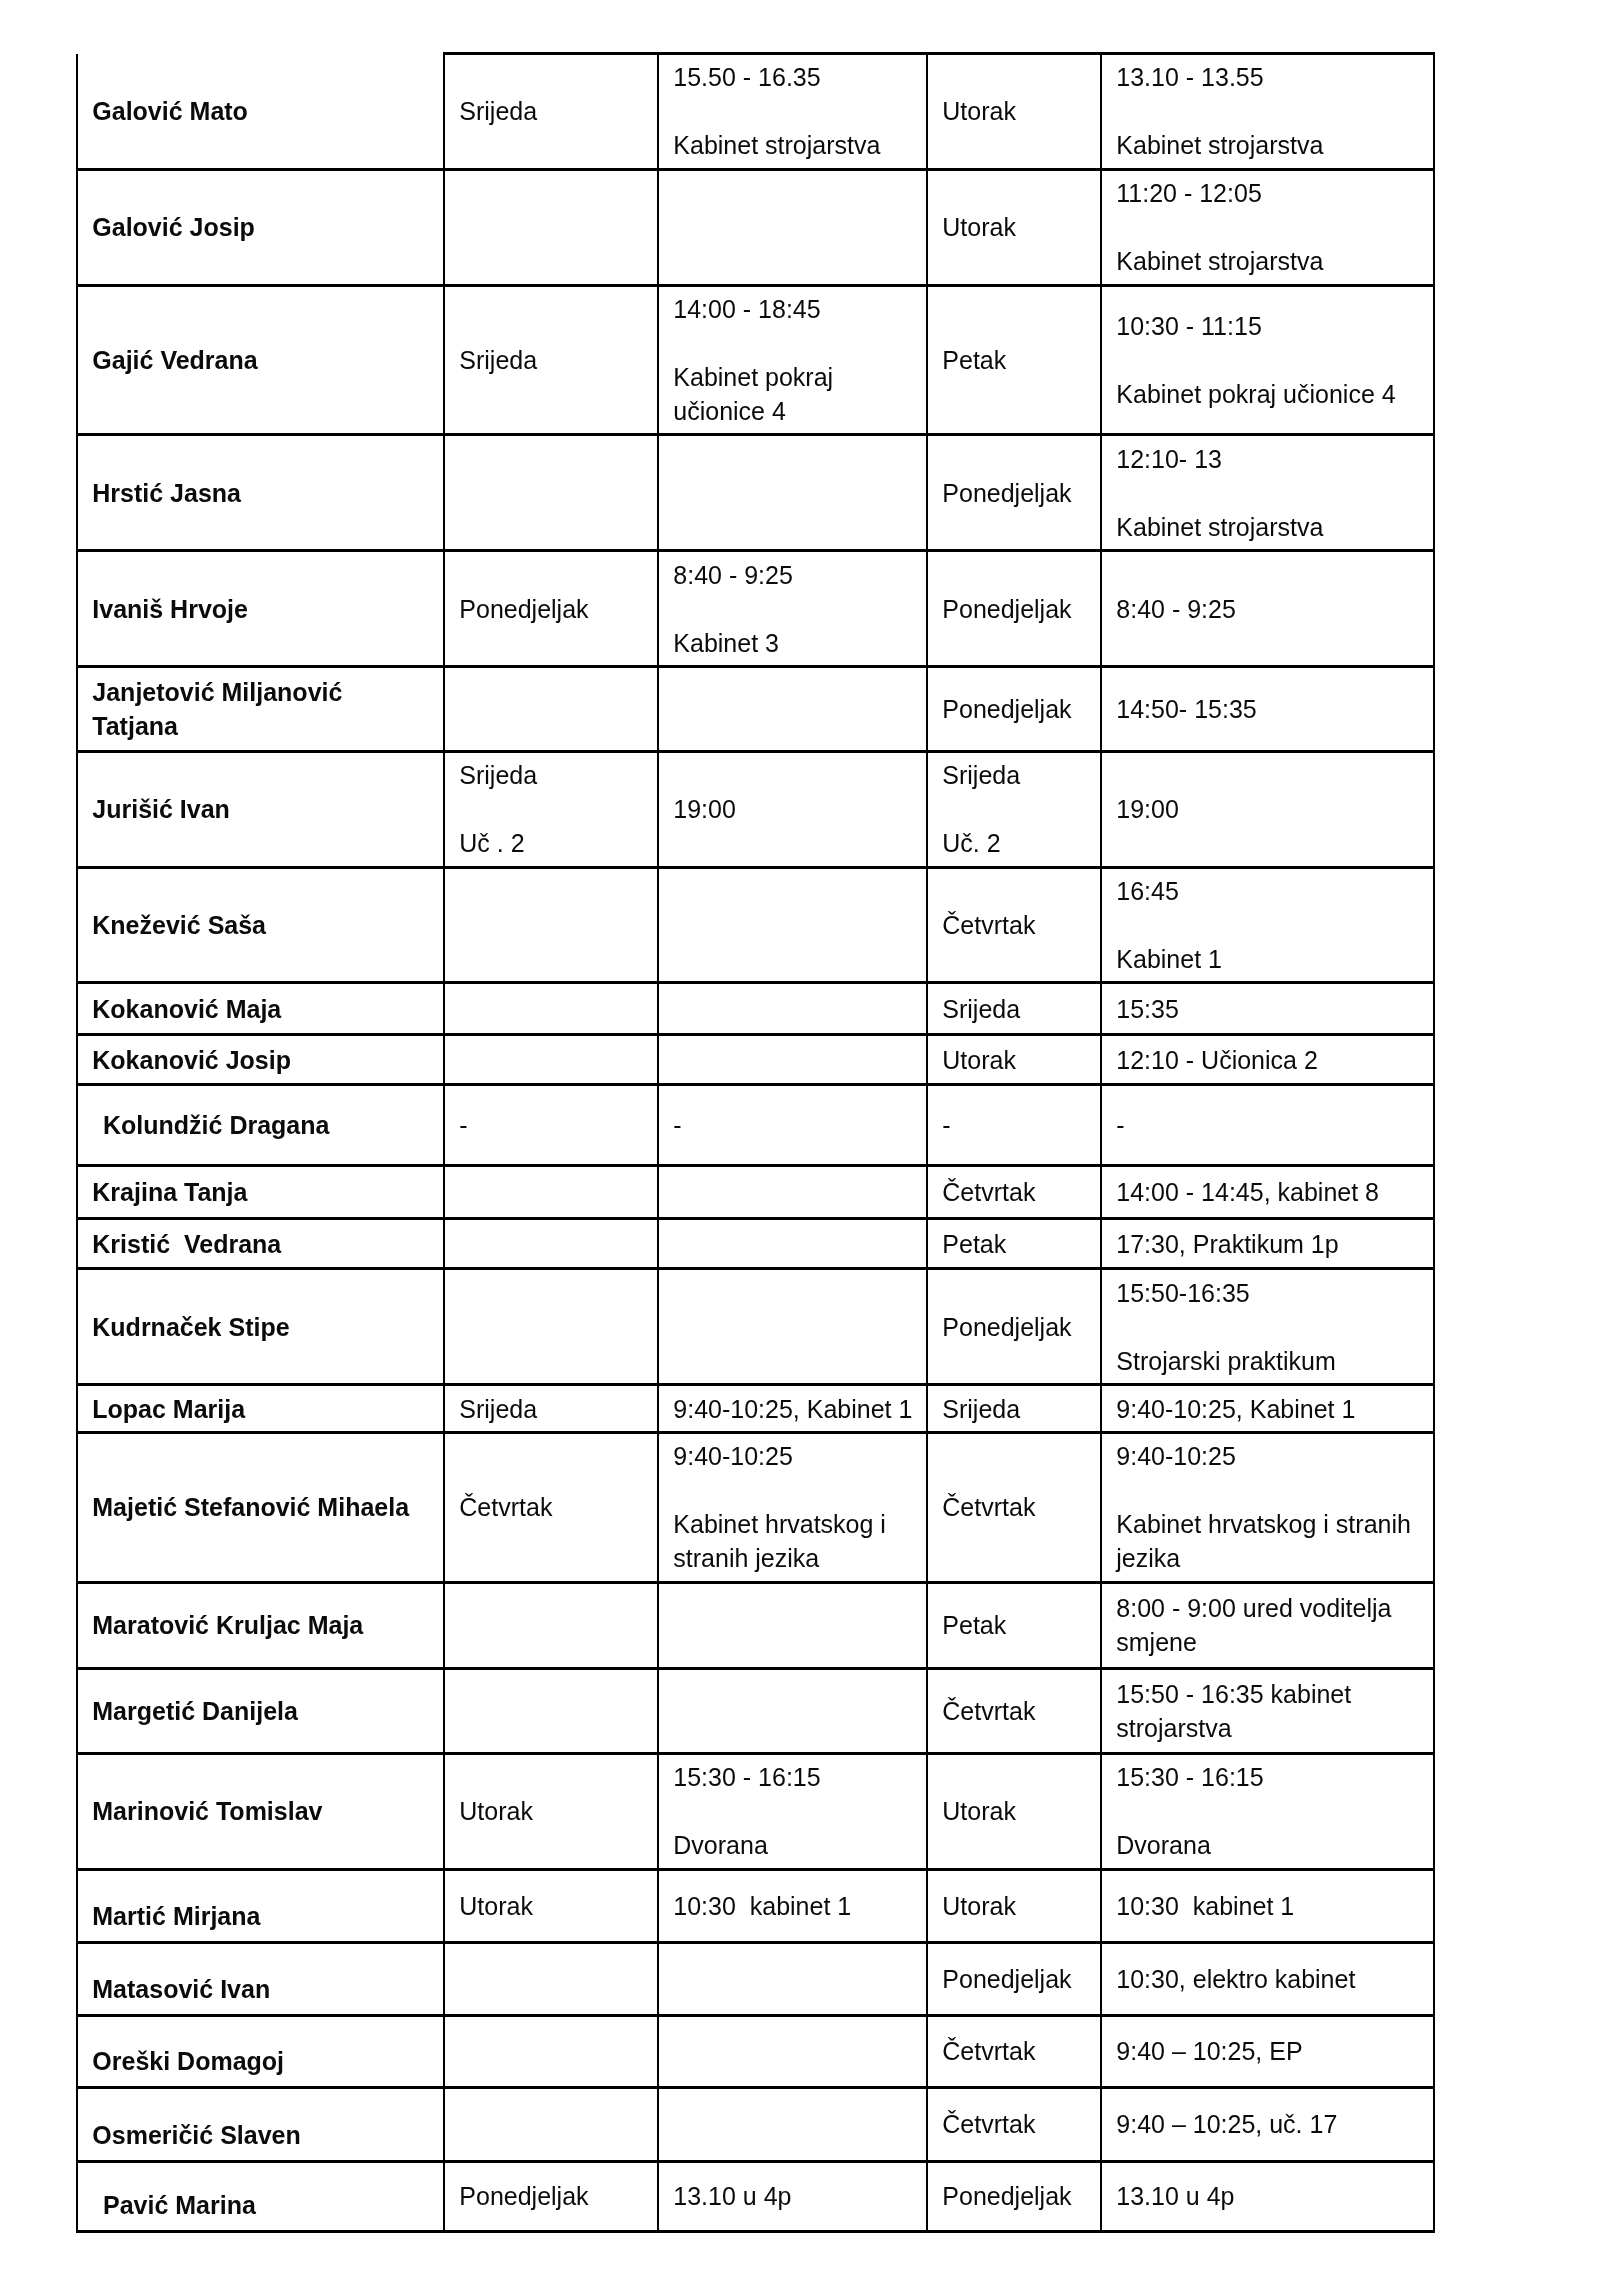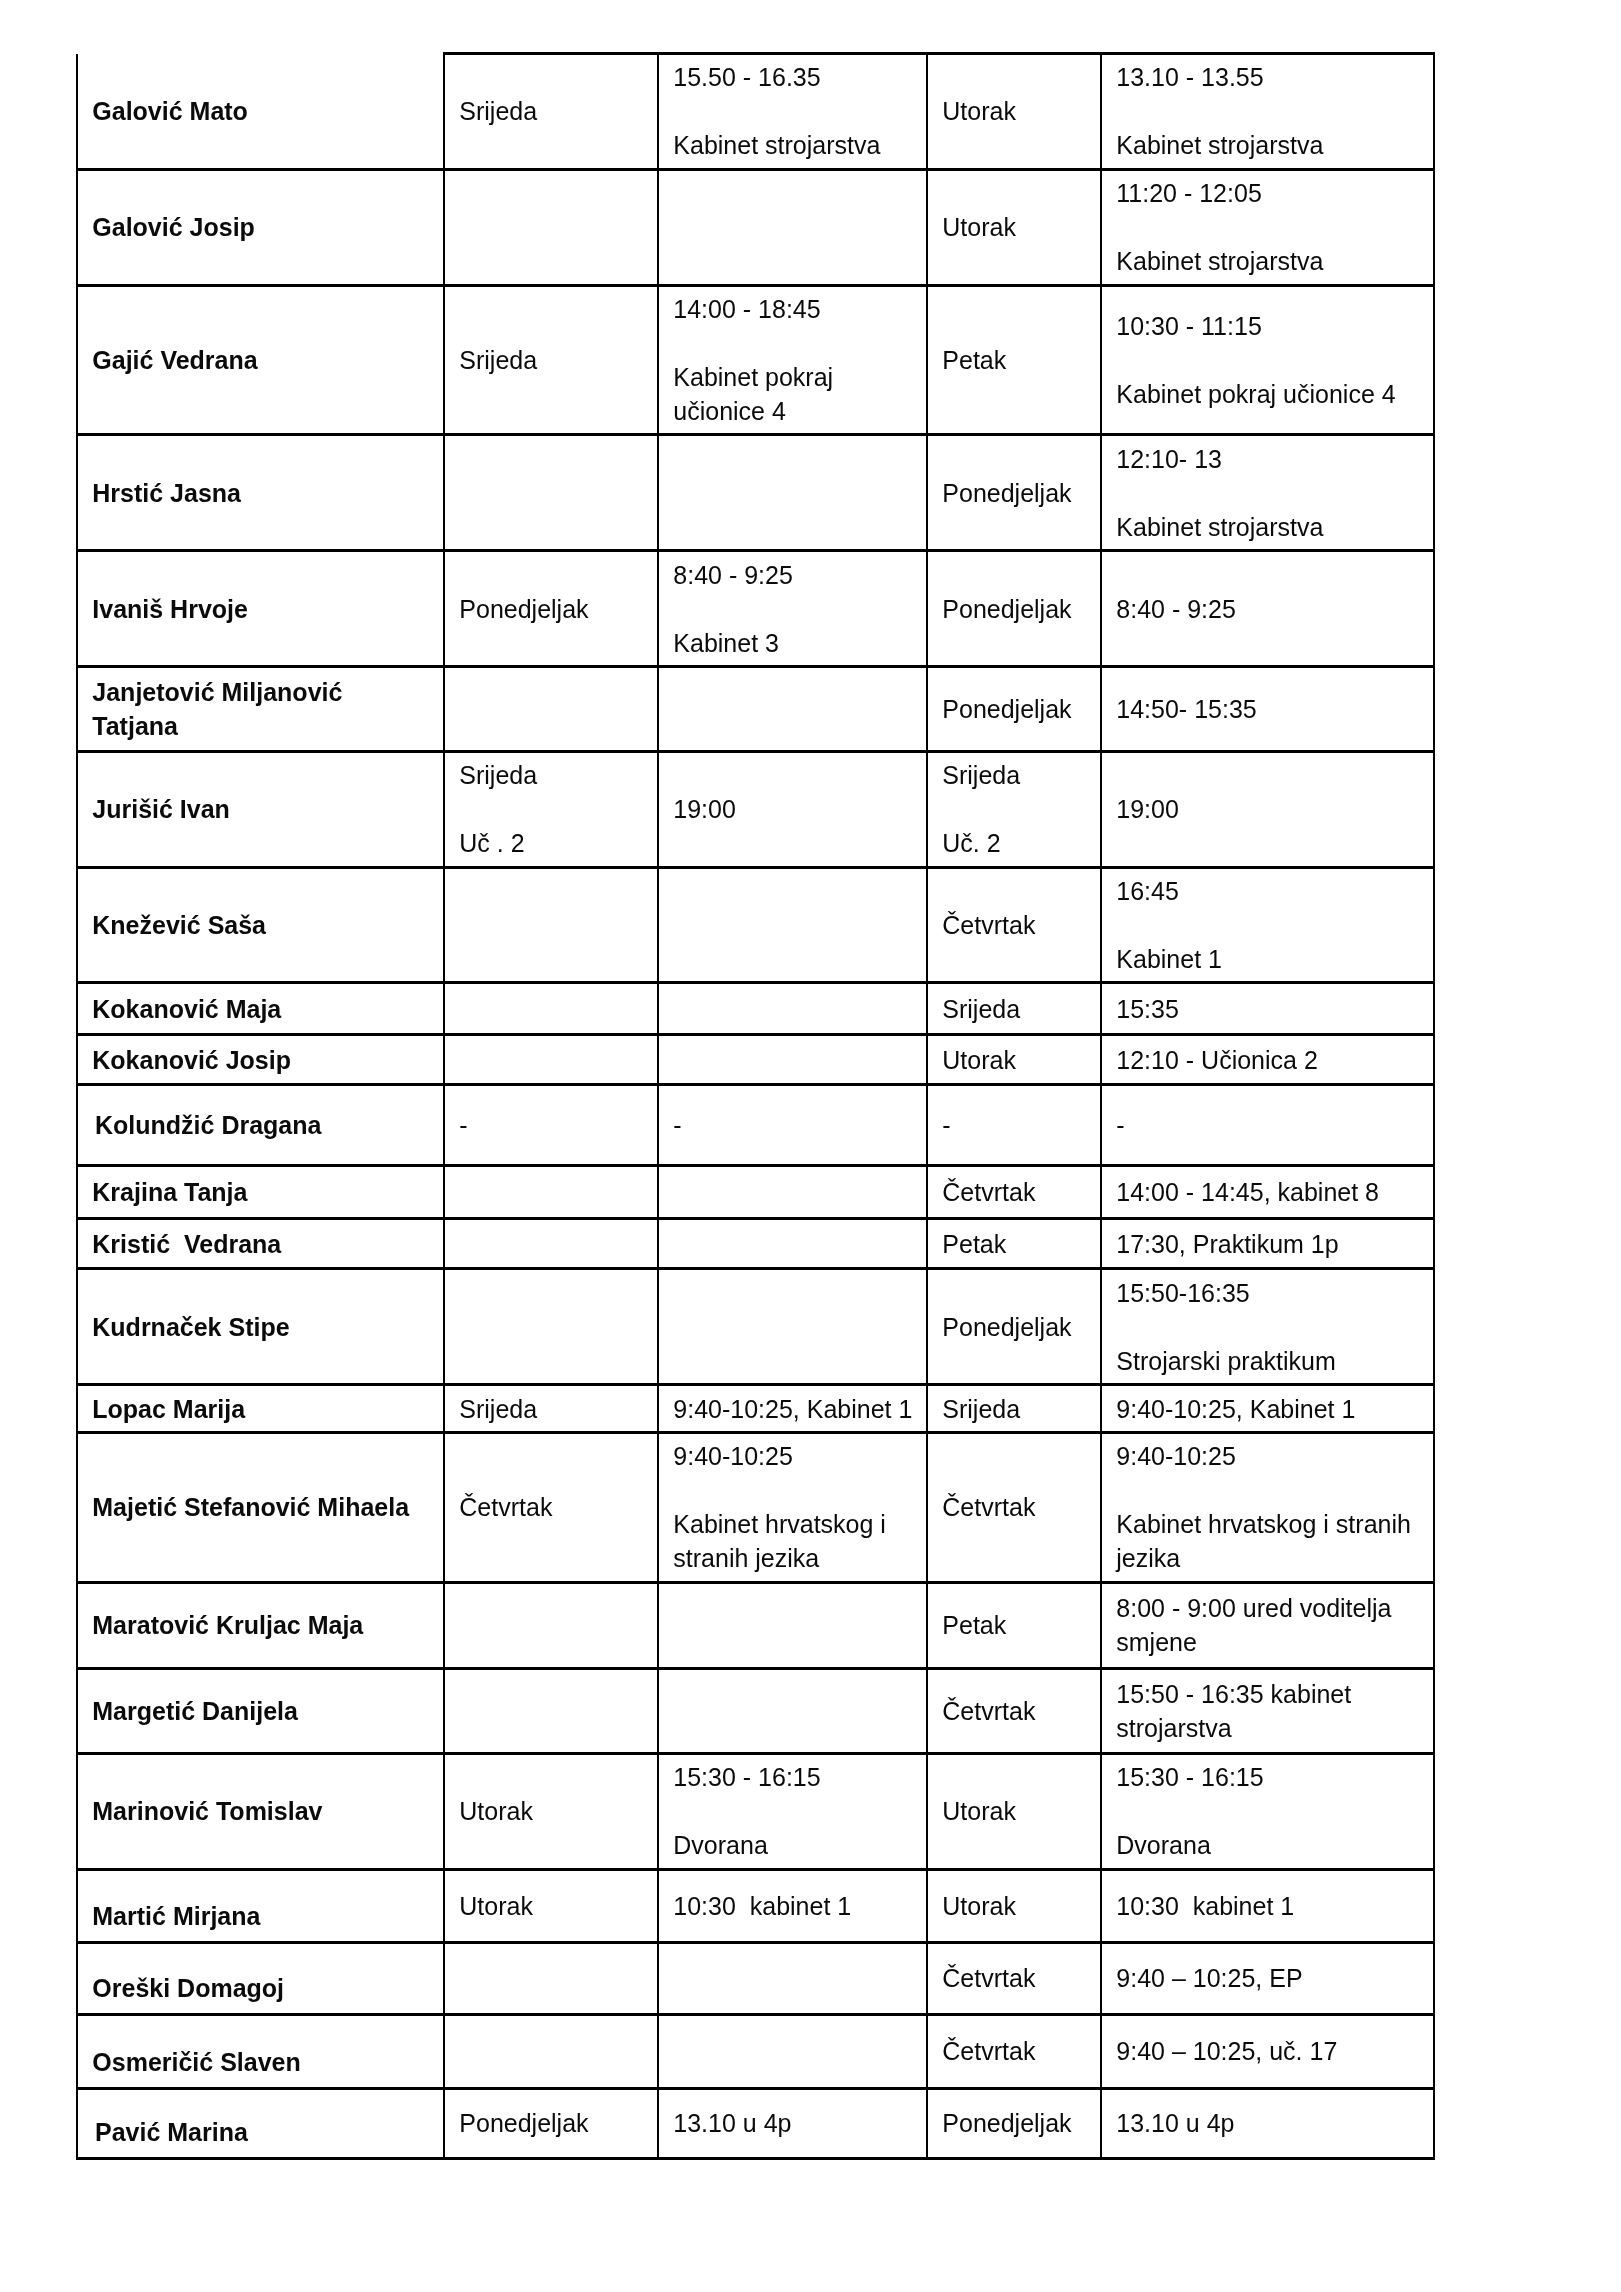--- a/index.html
+++ b/index.html
@@ -34,21 +34,21 @@
   table.schedule tr:first-child td.name { border-top: none; }
   td.name {
     vertical-align: top;
     padding-top: 12.5px;
     font-weight: 700;
     font-size: 26px;
     line-height: 1.45;
   }
   td.name.v-bottom { vertical-align: bottom; padding-bottom: 7.2px; padding-top: 5.4px; }
   td.name.v-middle { vertical-align: middle; padding-top: 5.4px; }
-  td.name.indent { padding-left: 17px; }
+  td.name.indent { padding-left: 25px; }
   .para { white-space: pre-wrap; }
   .para + .para { margin-top: 34px; }
 </style>
 </head>
 <body>
 
 <div class="page">
   <table class="schedule">
     <colgroup>
       <col style="width:367px">
@@ -362,20 +362,33 @@
           <td class="time">
             <div class="para">10:30  kabinet 1</div>
           </td>
           <td class="day">
             <div class="para">Utorak</div>
           </td>
           <td class="time">
             <div class="para">10:30  kabinet 1</div>
           </td>
         </tr>
+        <tr style="height: 73px;">
+          <td class="name v-bottom">
+            <div class="para">Matasović Ivan</div>
+          </td>
+          <td class="day"></td>
+          <td class="time"></td>
+          <td class="day">
+            <div class="para">Ponedjeljak</div>
+          </td>
+          <td class="time">
+            <div class="para">10:30, elektro kabinet</div>
+          </td>
+        </tr>
         <tr style="height: 72px;">
           <td class="name v-bottom">
             <div class="para">Oreški Domagoj</div>
           </td>
           <td class="day"></td>
           <td class="time"></td>
           <td class="day">
             <div class="para">Četvrtak</div>
           </td>
           <td class="time">

